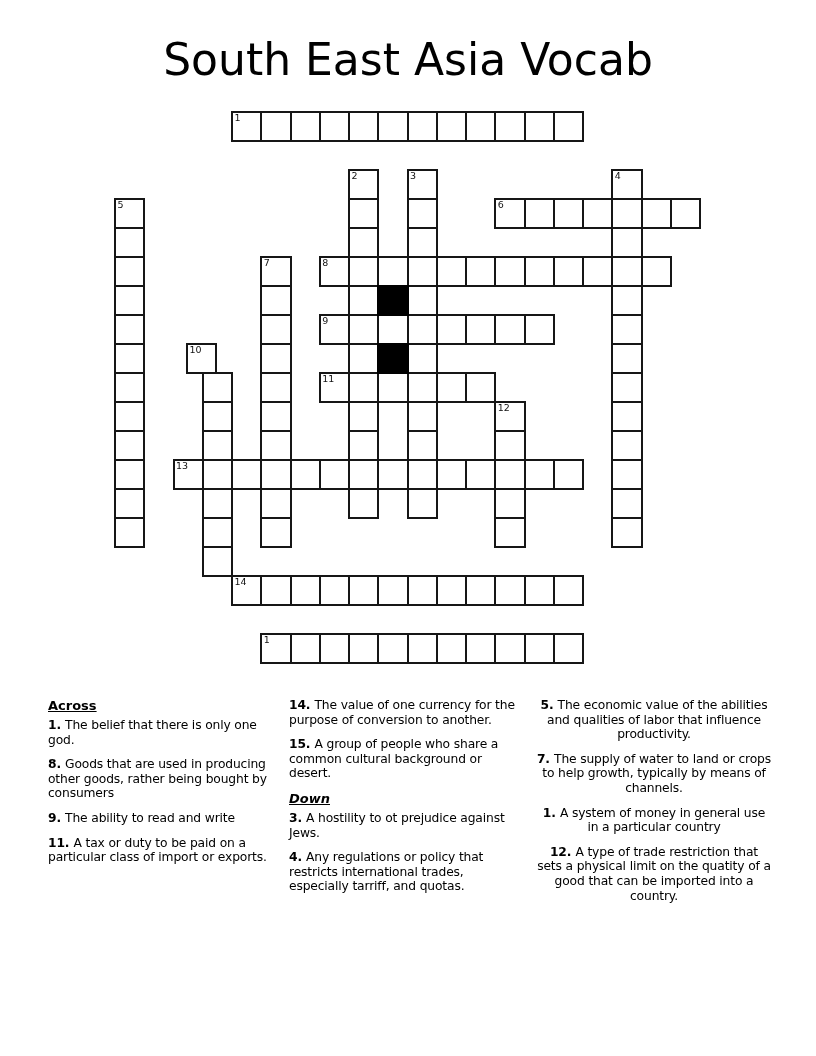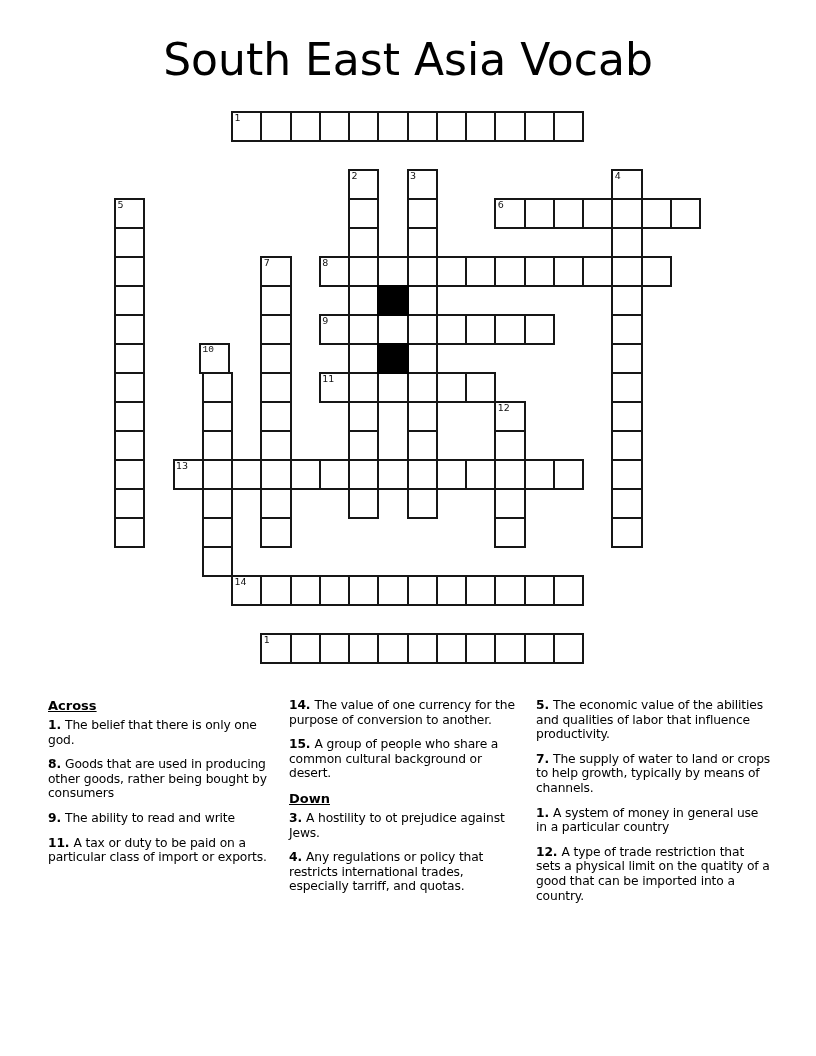--- a/index.html
+++ b/index.html
@@ -46,28 +46,28 @@
   }
   #clues{
     position:absolute;
     left:48px;top:698px;
     width:724px;
     display:flex;
   }
   .clue-col{box-sizing:border-box;}
   #ccol1{width:241px;padding-right:14px;}
   #ccol2{width:247px;padding-right:14px;}
-  #ccol3{width:236px;}
+  #ccol3{width:236px;text-align:center;}
   .clue-header{
     font-weight:bold;
     text-decoration:underline;
     font-size:13px;
     margin:0 0 5px 0;
   }
-  #ccol2 .clue-header{margin-top:2px;}
+  #ccol2 .clue-header{margin-top:2px;font-style:italic;}
   .clue{
     font-size:12.3px;
     line-height:14.6px;
     letter-spacing:-0.15px;
     margin:0 0 10px 0;
   }
   .cluenum{font-weight:bold;}
 </style>
 </head>
 <body>
@@ -179,21 +179,21 @@
       <div class="cell" style="left: 468px; top: 145px;"></div>
       <div class="cell" style="left: 526.5px; top: 145px;"></div>
       <div class="cell" style="left: 204.75px; top: 203px;">
         <span class="cellnum">9</span>
       </div>
       <div class="cell" style="left: 263.25px; top: 203px;"></div>
       <div class="cell" style="left: 321.75px; top: 203px;"></div>
       <div class="cell" style="left: 351px; top: 203px;"></div>
       <div class="cell" style="left: 380.25px; top: 203px;"></div>
       <div class="cell" style="left: 409.5px; top: 203px;"></div>
-      <div class="cell" style="left: 85px; top: 232px; font-family: Liberation Mono, monospace;">
+      <div class="cell" style="left: 72px; top: 232px;">
         <span class="cellnum">10</span>
       </div>
       <div class="cell" style="left: 87.75px; top: 261px;"></div>
       <div class="cell" style="left: 87.75px; top: 290px;"></div>
       <div class="cell" style="left: 87.75px; top: 319px;"></div>
       <div class="cell" style="left: 87.75px; top: 348px;"></div>
       <div class="cell" style="left: 87.75px; top: 377px;"></div>
       <div class="cell" style="left: 87.75px; top: 406px;"></div>
       <div class="cell" style="left: 87.75px; top: 435px;"></div>
       <div class="cell" style="left: 204.75px; top: 261px;">

